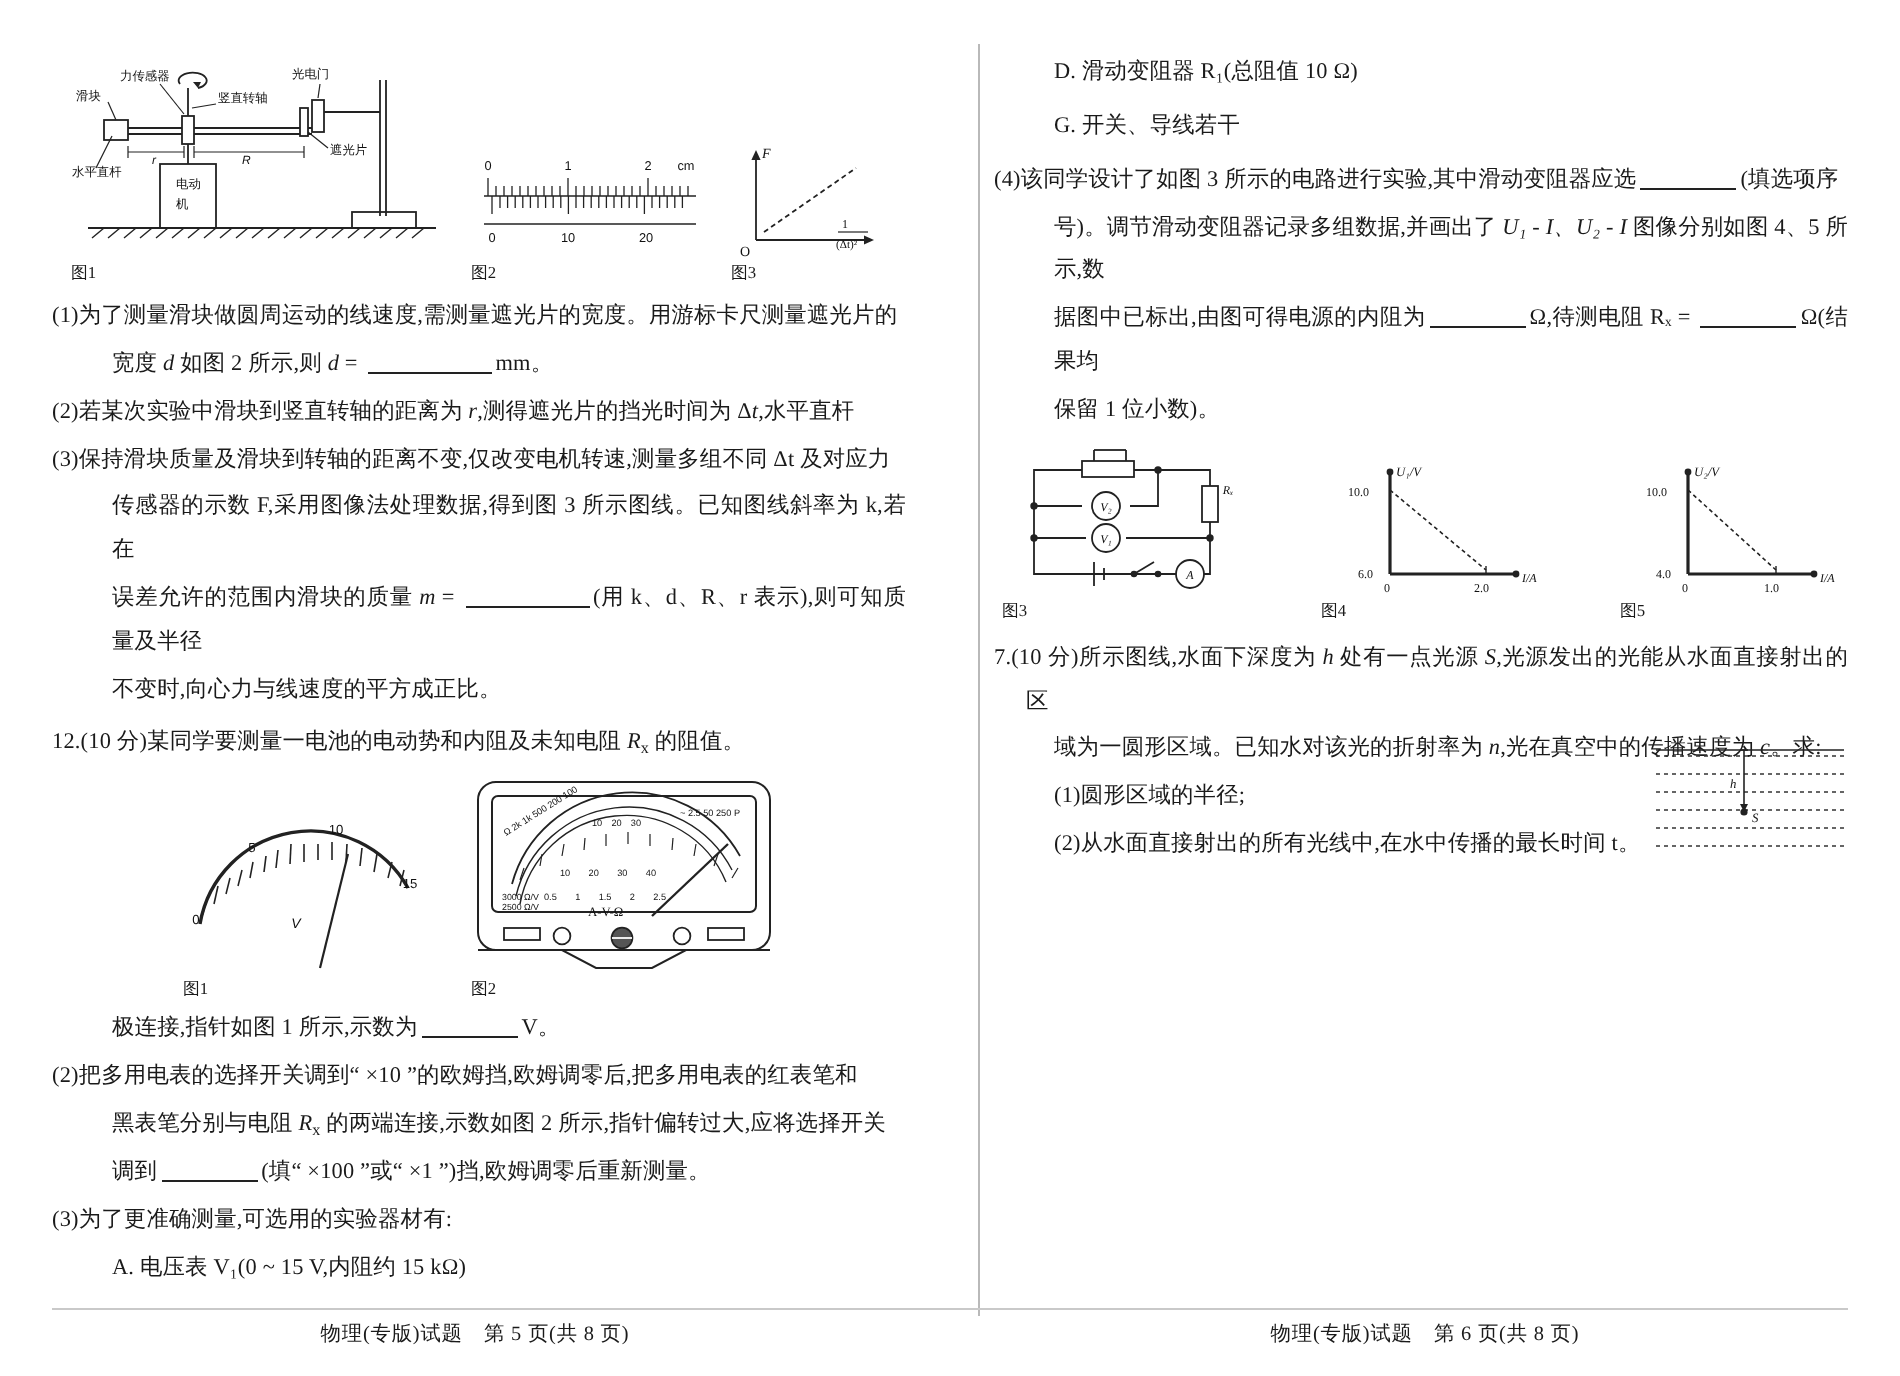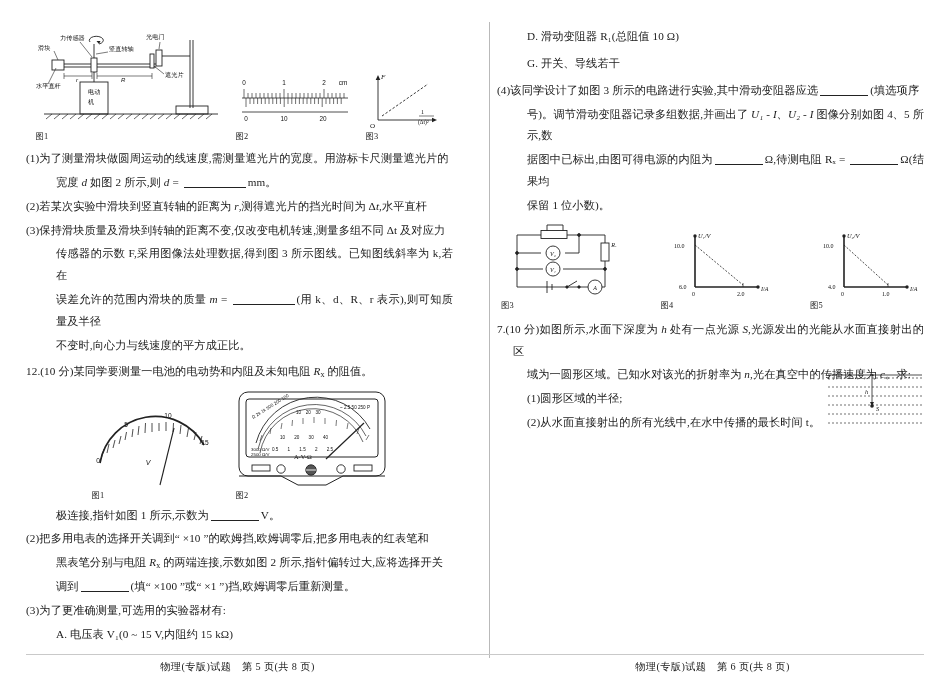--- a/index.html
+++ b/index.html
@@ -477,21 +477,21 @@
             <text x="21" y="71" font-size="6">0</text>
             <text x="62" y="71" font-size="6">1.0</text>
             <text x="90" y="66" font-size="6" font-style="italic">I/A</text>
           </g>
         </svg>
         <div class="figcap" style="margin-left:-10px">图5</div>
       </div>
     </div>
 
     <p class="q indent" style="margin-top:6px">
-      <span>7.</span><span>(10 分)</span><span>如图所示,水面下深度为 </span><span class="it">h</span><span> 处有一点光源 </span><span class="it">S</span><span>,光源发出的光能从水面直接射出的区</span>
+      <span>7.</span><span>(10 分)</span><span>所示图线,水面下深度为 </span><span class="it">h</span><span> 处有一点光源 </span><span class="it">S</span><span>,光源发出的光能从水面直接射出的区</span>
     </p>
     <p class="q sub">
       <span>域为一圆形区域。已知水对该光的折射率为 </span><span class="it">n</span><span>,光在真空中的传播速度为 </span><span class="it">c</span><span>。求:</span>
     </p>
     <p class="q sub">(1)圆形区域的半径;</p>
     <p class="q sub">(2)从水面直接射出的所有光线中,在水中传播的最长时间 t。</p>
 
     <div class="tinyfig" style="top:372px;">
       <svg width="98" height="56" viewBox="0 0 98 56">
         <g stroke="#333" stroke-width="0.7" stroke-dasharray="2 2">

